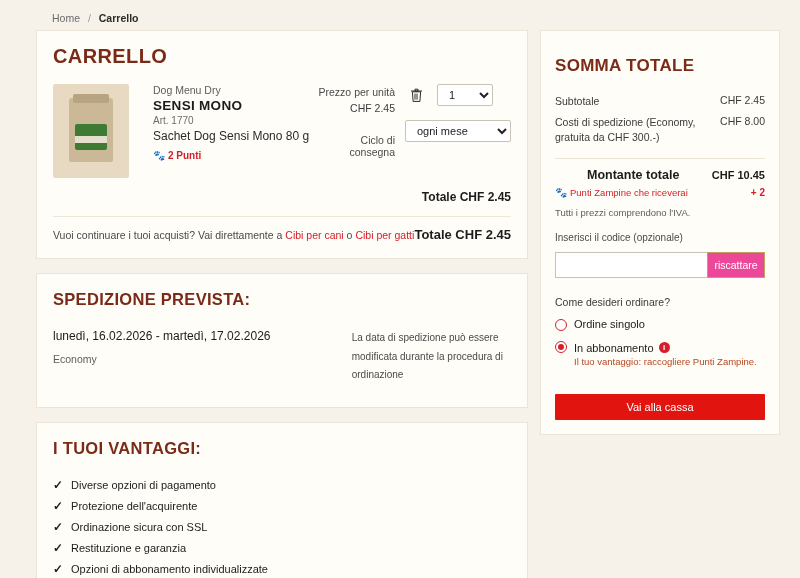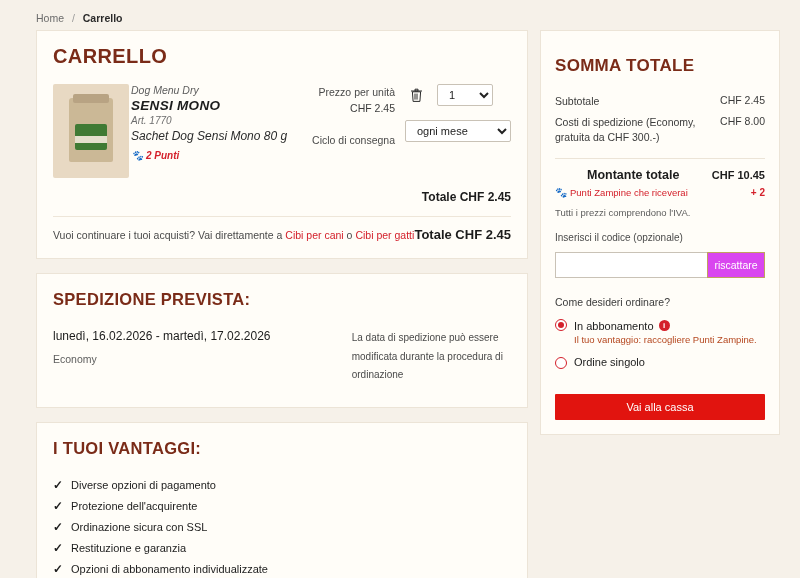--- a/index.html
+++ b/index.html
@@ -12,21 +12,21 @@
     color: #2b2b2b;
     overflow: hidden;
   }
   .page { position: relative; width: 800px; height: 578px; }
 
   
   .breadcrumb {
     position: absolute; left: 36px; top: 12px;
     font-size: 10.5px; color: #6b6b6b;
   }
-  .breadcrumb a { color: #6b6b6b; text-decoration: none; }
+  .breadcrumb a { color: #6b6b6b; text-decoration: none; margin-left: 16px; }
   .breadcrumb .sep { margin: 0 5px; color: #9a9a9a; }
   .breadcrumb .current { color: #2b2b2b; font-weight: bold; }
 
   
   .card {
     background: #fffdf8;
     border: 1px solid #ece4d7;
   }
 
   .left-col {
@@ -70,21 +70,21 @@
     position: absolute; left: 22px; top: 40px;
     width: 32px; height: 26px;
     background: #3f7a34; border-radius: 2px;
   }
   .thumb .label2 {
     position: absolute; left: 22px; top: 52px;
     width: 32px; height: 7px;
     background: #e4e0cd;
   }
 
-  .prod-info { margin-left: 2px; width: 185px; font-style: italic; }
+  .prod-info { margin-left: 24px; width: 185px; }
   .prod-brandline { font-size: 10.5px; color: #5d5d5d; margin-bottom: 2px; }
   .prod-name { font-size: 13.5px; font-weight: bold; color: #1c1c1c; letter-spacing: .3px; }
   .prod-art { font-size: 10px; color: #6d6d6d; margin-top: 2px; }
   .prod-variant { font-size: 12px; color: #2b2b2b; margin-top: 3px; }
   .points-line { display: flex; align-items: center; margin-top: 7px; }
   .paw {
     width: 11px; height: 11px; margin-right: 4px;
     color: #d4202b; font-size: 10px; line-height: 11px;
   }
   .points-text { font-size: 10px; color: #d4202b; font-weight: bold; }
@@ -170,21 +170,21 @@
   .vat-note { font-size: 9.5px; color: #5d5d5d; margin-top: 9px; }
 
   .code-label { font-size: 10px; color: #4a4a4a; margin-top: 14px; margin-bottom: 9px; }
   .code-row { display: flex; height: 26px; }
   .code-input {
     flex: 1; border: 1px solid #c9c2b6; border-right: none;
     background: #fff; font-size: 11px; padding-left: 7px;
     font-family: "Liberation Sans", sans-serif; color: #222;
   }
   .code-btn {
-    width: 62px; border: 1px solid #c0a15e; background: #d946ef;
+    width: 62px; border: 1px solid #c0a15e; background: #ec4899;
     color: #fff; font-size: 10.5px; cursor: pointer;
     font-family: "Liberation Sans", sans-serif;
   }
 
   .order-q { font-size: 10.5px; color: #3b3b3b; margin-top: 18px; margin-bottom: 10px; }
   .radio-row { display: flex; align-items: flex-start; margin-bottom: 9px; }
   .radio {
     width: 12px; height: 12px; border-radius: 50%;
     border: 1.5px solid #d4202b; margin-right: 7px; flex: 0 0 auto;
     margin-top: 1px; background: #fff;
@@ -357,32 +357,32 @@
 
       <div class="code-label">Inserisci il codice (opzionale)</div>
       <div class="code-row">
         <input class="code-input" type="text" value="" placeholder="" style="">
         <button class="code-btn">riscattare</button>
       </div>
 
       <div class="order-q">Come desideri ordinare?</div>
 
       <div class="radio-row">
+        <span class="radio"></span>
+        <span class="radio-label">Ordine singolo</span>
+      </div>
+
+      <div class="radio-row">
         <span class="radio on"></span>
         <span class="sub-block">
           <span class="sub-line1">
             <span class="radio-label">In abbonamento</span>
             <span class="info-i">i</span>
             <span class="sub-benefit">Il tuo vantaggio: raccogliere Punti Zampine.</span>
           </span>
         </span>
       </div>
 
-      <div class="radio-row">
-        <span class="radio"></span>
-        <span class="radio-label">Ordine singolo</span>
-      </div>
-
       <button class="checkout-btn">Vai alla cassa</button>
     </div>
   </div>
 
 </div>
 
 </body></html>

